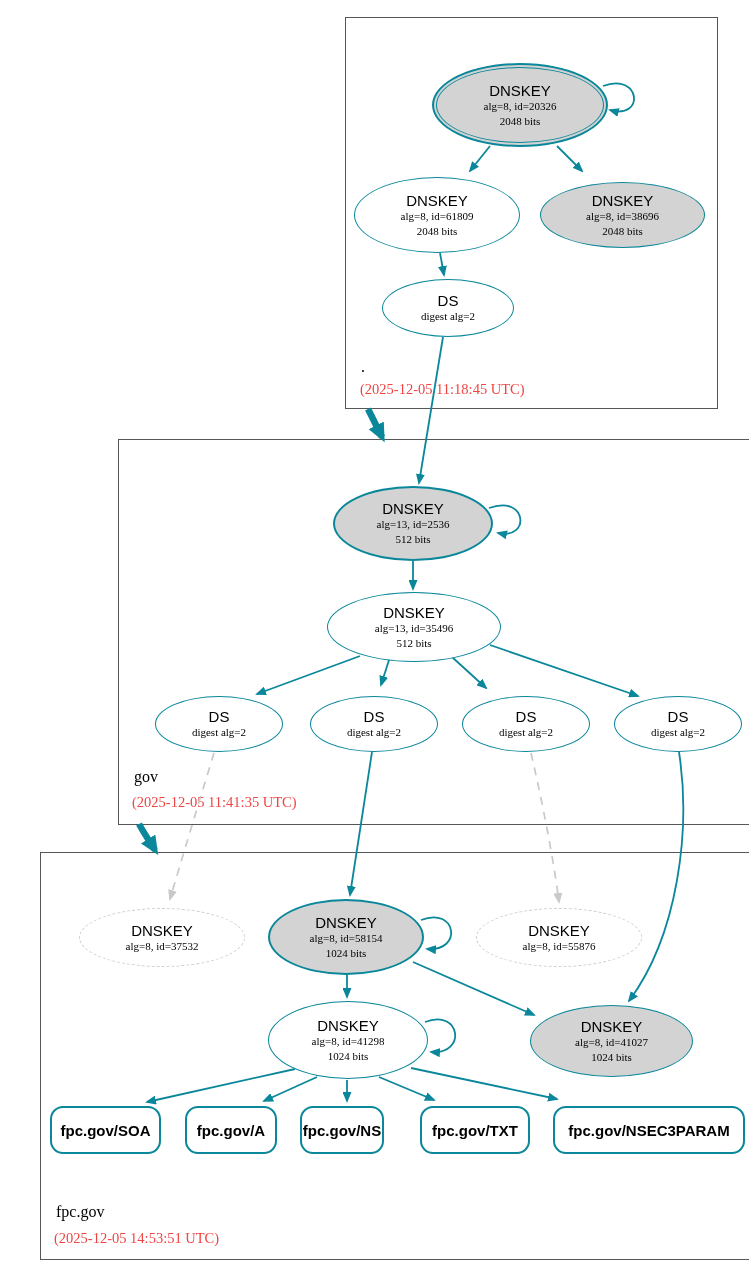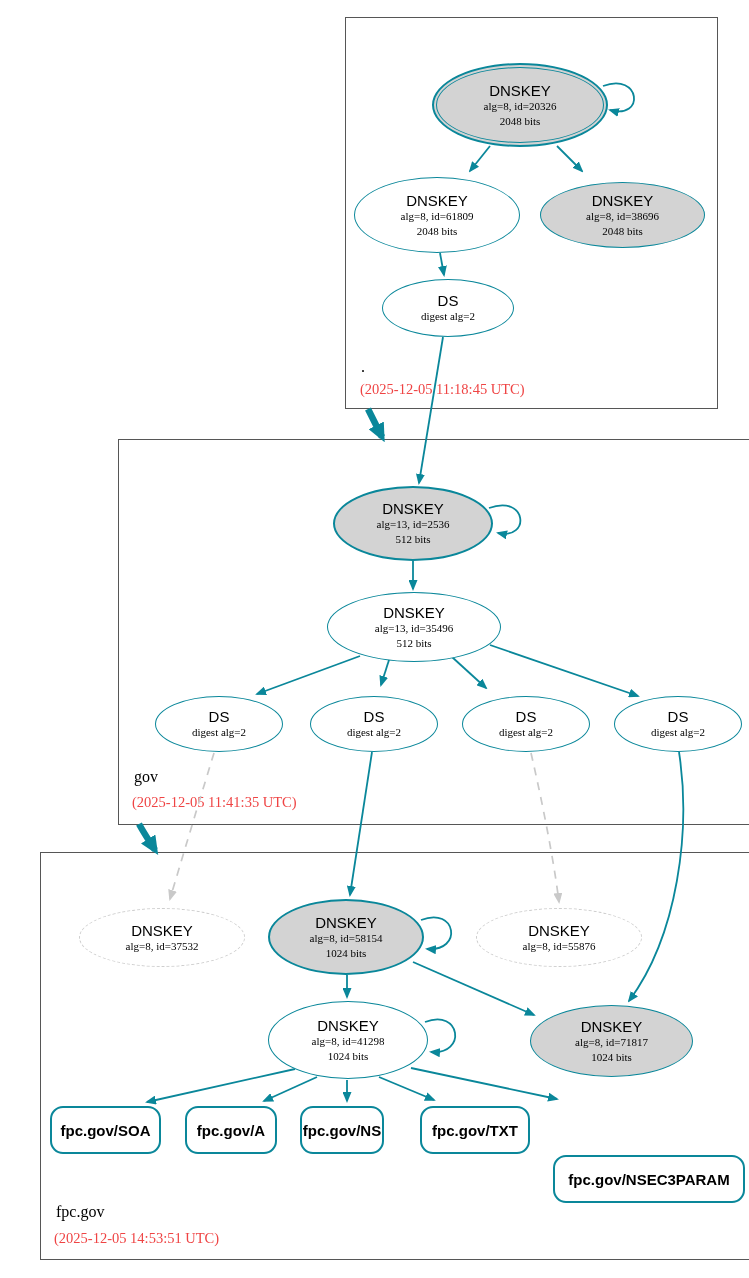--- a/index.html
+++ b/index.html
@@ -177,36 +177,36 @@
   </div>
 
   <div class="node" style="left:245px;top:1001px;width:160px;height:78px">
     <div class="ntitle">DNSKEY</div>
     <div class="nattr">alg=8, id=41298</div>
     <div class="nattr">1024 bits</div>
   </div>
 
   <div class="node gray" style="left:507px;top:1005px;width:163px;height:72px">
     <div class="ntitle">DNSKEY</div>
-    <div class="nattr">alg=8, id=71817</div>
+    <div class="nattr">alg=8, id=41027</div>
     <div class="nattr">1024 bits</div>
   </div>
 
   <div class="rrset" style="left:27px;top:1106px;width:111px">
     <span>fpc.gov/SOA</span>
   </div>
   <div class="rrset" style="left:162px;top:1106px;width:92px">
     <span>fpc.gov/A</span>
   </div>
   <div class="rrset" style="left:277px;top:1106px;width:84px">
     <span>fpc.gov/NS</span>
   </div>
   <div class="rrset" style="left:397px;top:1106px;width:110px">
     <span>fpc.gov/TXT</span>
   </div>
-  <div class="rrset" style="left:530px;top:1155px;width:192px">
+  <div class="rrset" style="left:530px;top:1106px;width:192px">
     <span>fpc.gov/NSEC3PARAM</span>
   </div>
 
   <div class="zone-name" style="left:33px;top:1203px">fpc.gov</div>
   <div class="zone-ts" style="left:31px;top:1230px">(2025-12-05 14:53:51 UTC)</div>
 
 </div>
 
 </body></html>

